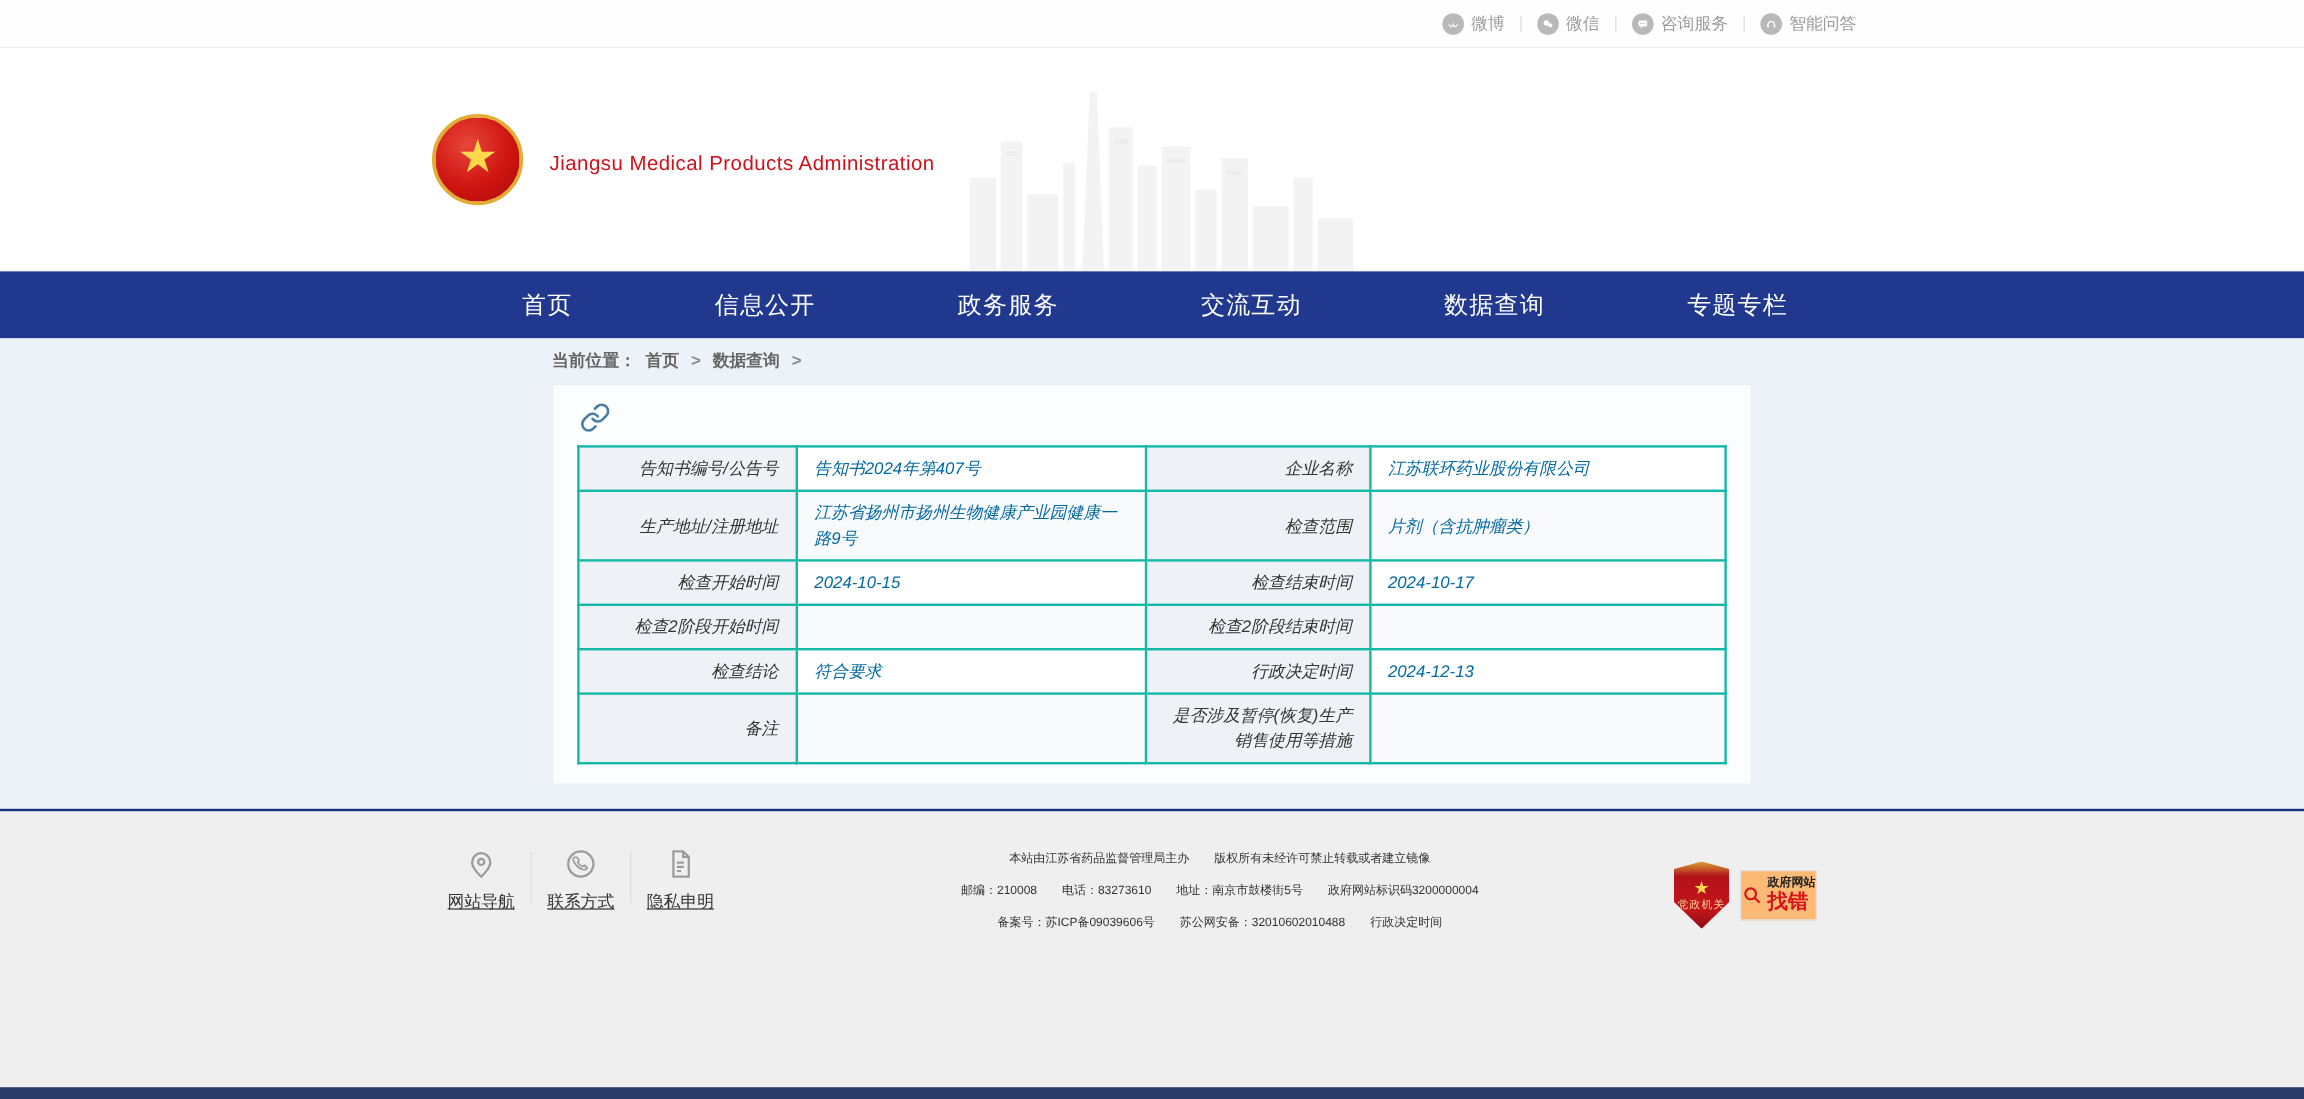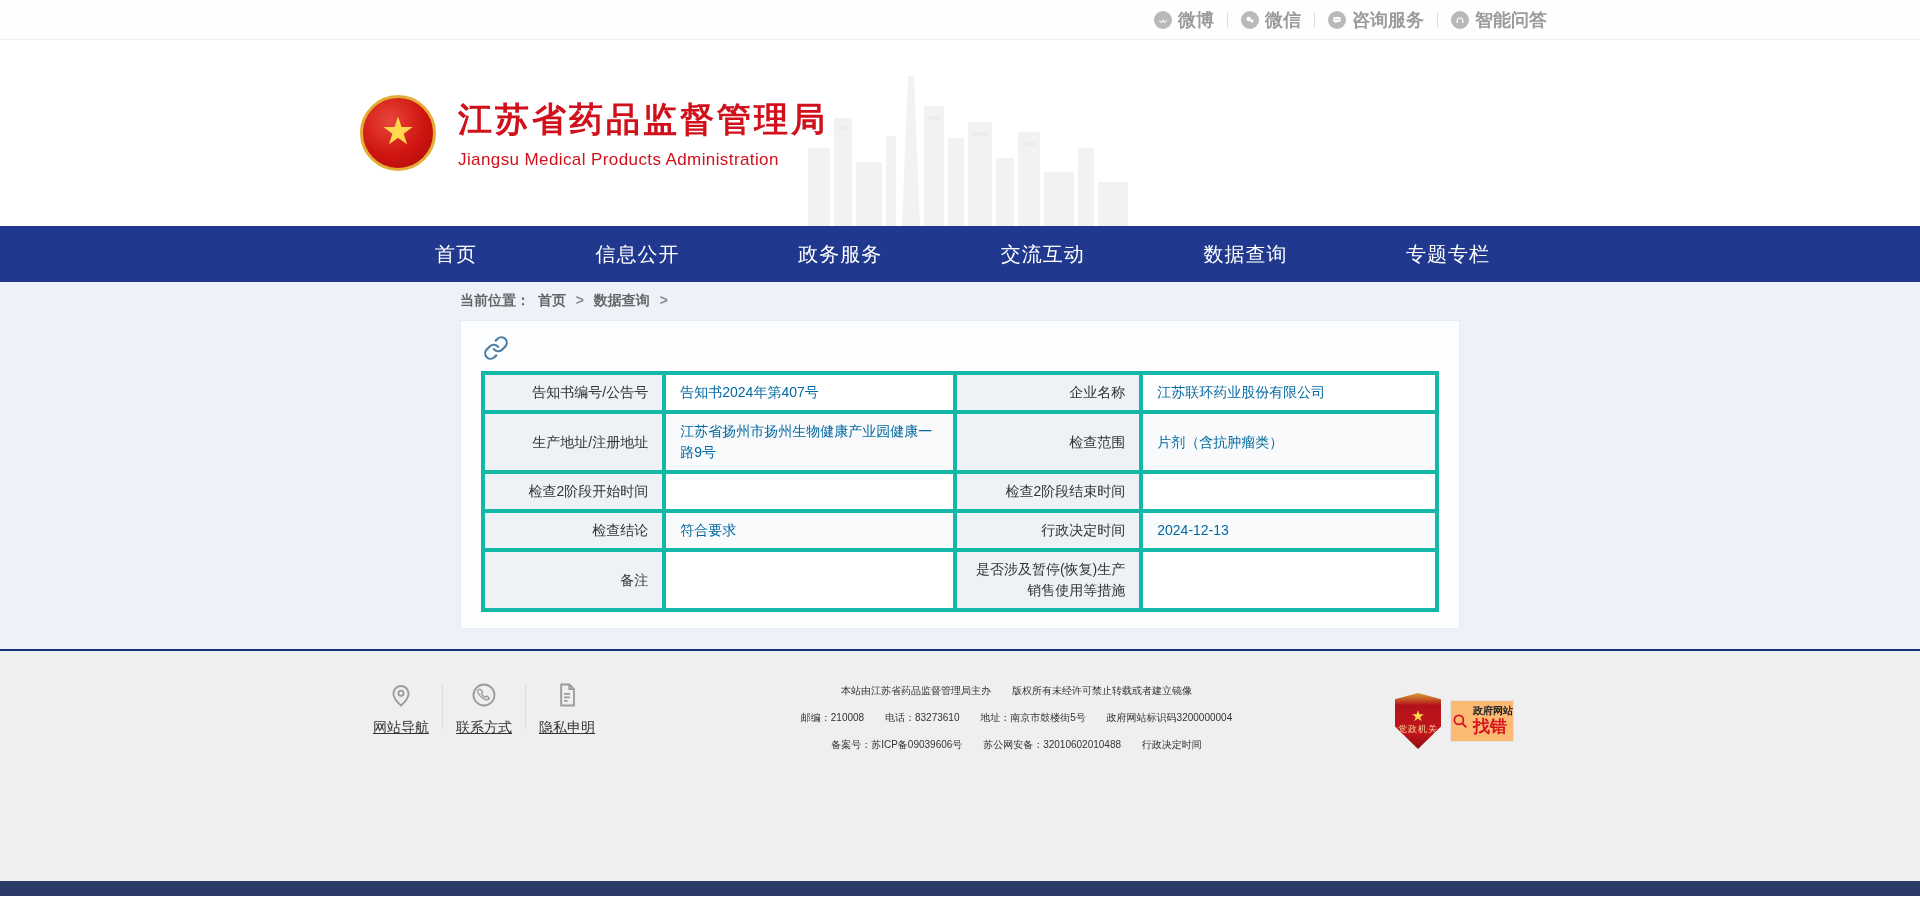--- a/index.html
+++ b/index.html
@@ -7,21 +7,21 @@
   body {
     font-family:"Liberation Sans","DejaVu Sans",sans-serif;
     background:#ffffff; color:#333;
   }
   a { text-decoration:none; color:inherit; cursor:pointer; }
   .container { width:1200px; margin:0 auto; position:relative; }
 
   
   .topbar { height:40px; background:#fefefe; border-bottom:1px solid #f0f0f0; }
   .topbar .container { height:100%; display:flex; justify-content:flex-end; align-items:center; }
-  .top-link { display:flex; align-items:center; gap:6px; color:#9b9b9b; font-size:18px; padding:0 13px;font-weight:bold; }
+  .top-link { display:flex; align-items:center; gap:6px; color:#9b9b9b; font-size:14px; padding:0 13px; }
   .top-divider { width:1px; height:14px; background:#dcdcdc; }
   .cicon { width:18px; height:18px; border-radius:50%; background:#b9b9b9;
            display:inline-flex; align-items:center; justify-content:center; flex:none; }
 
   
   .site-header { height:186px; background:#fff; position:relative; overflow:hidden; }
   .site-header .container { height:100%; display:flex; align-items:center; }
   .logo-emblem { width:76px; height:76px; border-radius:50%; flex:none;
     background:radial-gradient(circle at 38% 32%, #e8463a 0%, #cf1410 55%, #a80b0b 100%);
     border:3px solid #e3ac35; display:flex; align-items:center; justify-content:center;
@@ -40,21 +40,21 @@
   
   .content-bg { background:#edf1f8; padding-bottom:20px; }
   .breadcrumb { padding:10px 0 10px 100px; font-size:14px; color:#666;font-weight:bold; }
   .breadcrumb a { color:#666; margin:0 4px; }
   .breadcrumb .sep { color:#888; margin:0 2px; }
 
   .card { margin:0 100px; background:#fcfdfe; border:1px solid #e9edf3; padding:12px 20px 16px; }
   .link-icon { display:block; margin:2px 0 10px 2px; }
 
   table.detail { width:100%; border-collapse:collapse; font-size:14px; table-layout:fixed; }
-  .detail th, .detail td { border:4px solid #14b8a6; padding:7px 14px; line-height:21px; vertical-align:middle; }
+  .detail th, .detail td { border:2px solid #14b8a6; padding:7px 14px; line-height:21px; vertical-align:middle;font-style:italic; }
   .detail th { background:#eef1f6; color:#333; font-weight:normal; text-align:right; }
   .detail td { background:#ffffff; color:#0369a1; text-align:left; word-break:break-all; }
   .detail tr:nth-child(even) td { background:#f8fafc; }
 
   
   .site-footer { background:#efefef; border-top:2px solid #16327e; height:232px; padding-top:26px; }
   .site-footer .container { display:flex; align-items:flex-start; }
   .quick-links { display:flex; align-items:stretch;text-decoration:underline; }
   .quick-item { width:82px; text-align:center; padding-top:4px; }
   .quick-item svg { display:block; margin:0 auto 9px; }
@@ -126,21 +126,20 @@
     </a>
   </div>
 </div>
 
 <header class="site-header">
   <div class="container">
     <div class="logo-emblem">
       <span class="logo-star">★</span>
     </div>
     <div>
-      <div class="site-title">江苏省药品监督管理局</div>
       <div class="site-subtitle">Jiangsu Medical Products Administration</div>
     </div>
     <svg class="skyline" viewBox="0 0 320 150">
       <g fill="#e9e9e9">
         <rect x="0" y="72" width="22" height="78"></rect>
         <rect x="26" y="42" width="18" height="108"></rect>
         <rect x="48" y="86" width="26" height="64"></rect>
         <rect x="78" y="60" width="10" height="90"></rect>
         <polygon points="100,0 106,0 112,150 94,150"></polygon>
         <rect x="116" y="30" width="20" height="120"></rect>
@@ -203,20 +202,26 @@
             <th>企业名称</th>
             <td>江苏联环药业股份有限公司</td>
           </tr>
           <tr>
             <th>生产地址/注册地址</th>
             <td>江苏省扬州市扬州生物健康产业园健康一路9号</td>
             <th>检查范围</th>
             <td>片剂（含抗肿瘤类）</td>
           </tr>
           <tr>
+            <th>检查开始时间</th>
+            <td>2024-10-15</td>
+            <th>检查结束时间</th>
+            <td>2024-10-17</td>
+          </tr>
+          <tr>
             <th>检查2阶段开始时间</th>
             <td></td>
             <th>检查2阶段结束时间</th>
             <td></td>
           </tr>
           <tr>
             <th>检查结论</th>
             <td>符合要求</td>
             <th>行政决定时间</th>
             <td>2024-12-13</td>

